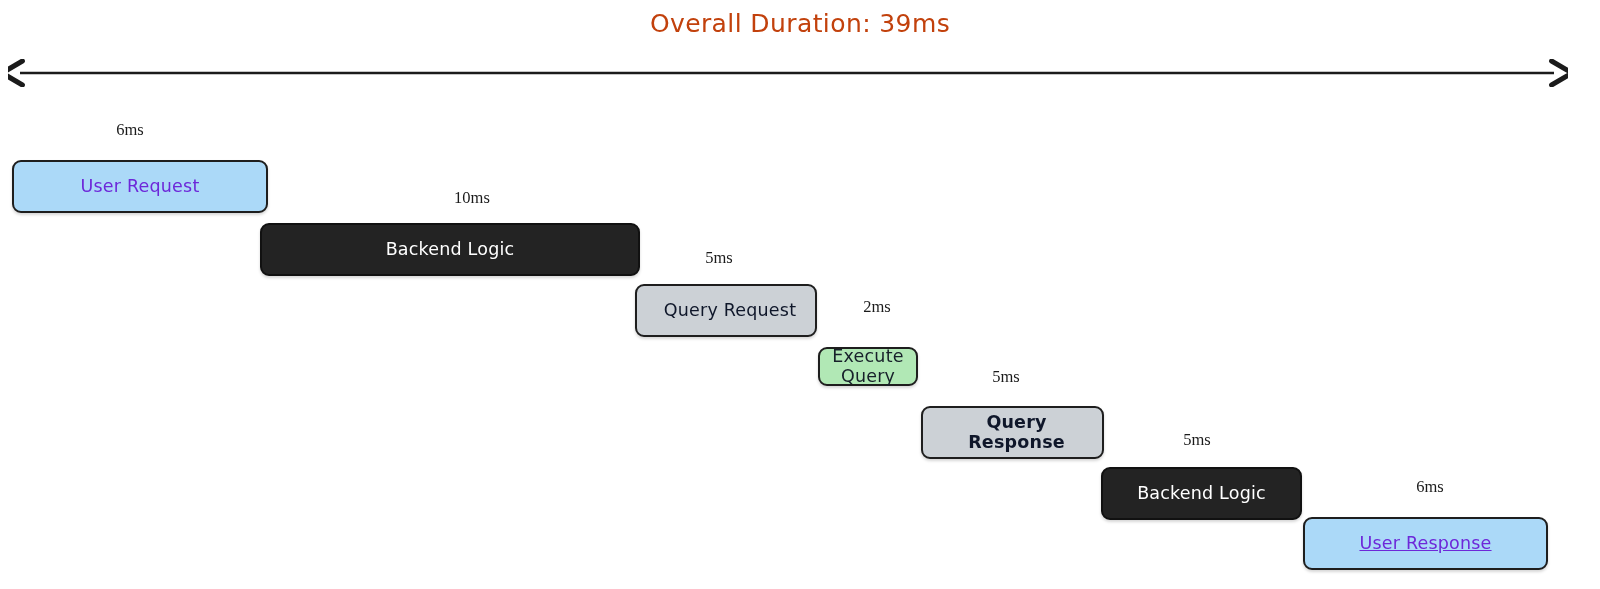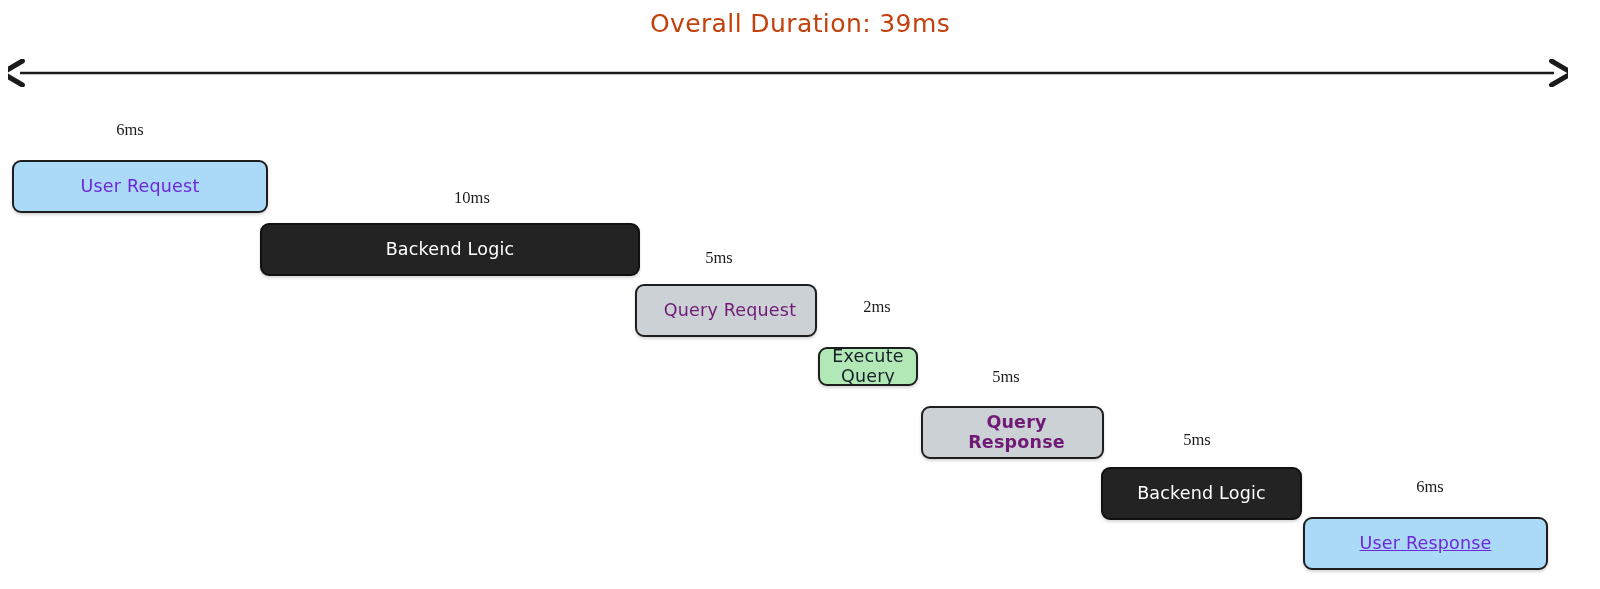--- a/index.html
+++ b/index.html
@@ -55,21 +55,21 @@
     justify-content: center;
     font-family: "DejaVu Sans", sans-serif;
     font-size: 17.5px;
     line-height: 1.12;
     text-align: center;
     letter-spacing: 0.2px;
     box-shadow: 0 2px 3px rgba(0,0,0,0.16);
   }
   .bar.blue  { background: #abd9f8; color: #6d28d9; }
   .bar.dark  { background: #232323; color: #ffffff; border-color: #111111; }
-  .bar.gray  { background: #ccd1d6; color: #701a75; padding-left: 8px; }
+  .bar.gray  { background: #ccd1d6; color: #0f172a; padding-left: 8px; }
   .bar.green { background: #b1e8b5; color: #17202a; }
 
   .bar-label {
     pointer-events: none;
     padding: 0 10px;
   }
 
   
   .duration-label {
     position: absolute;

